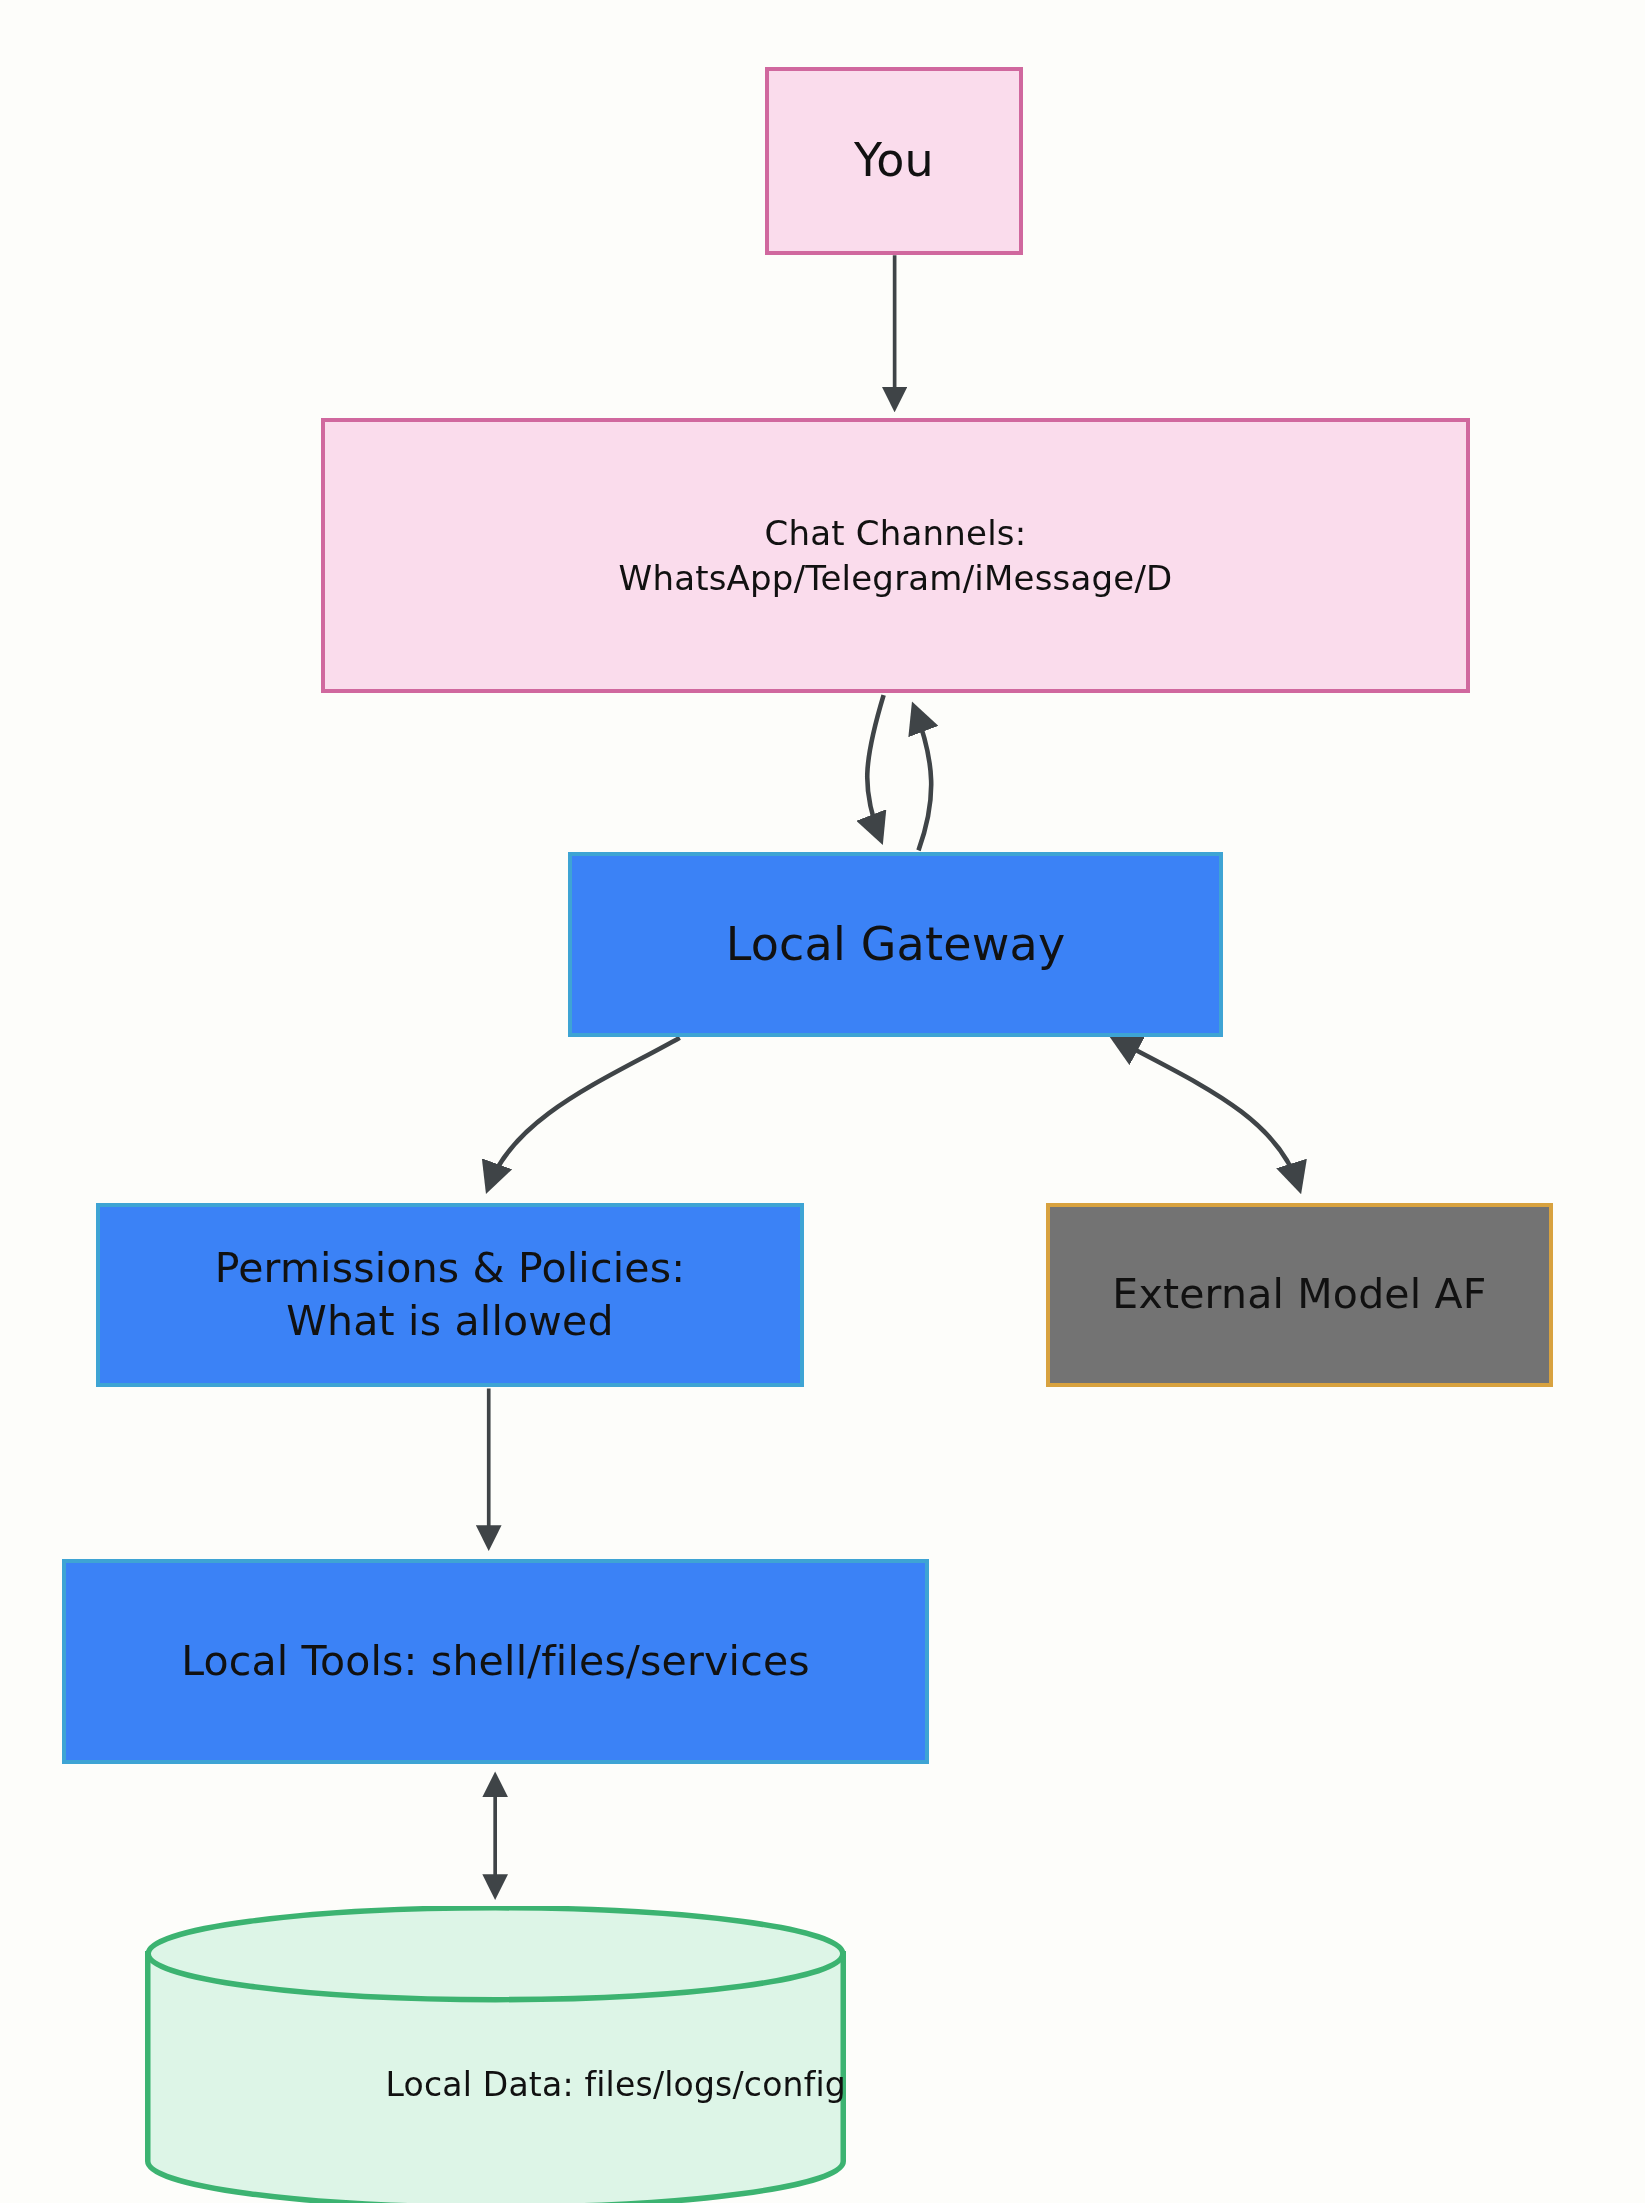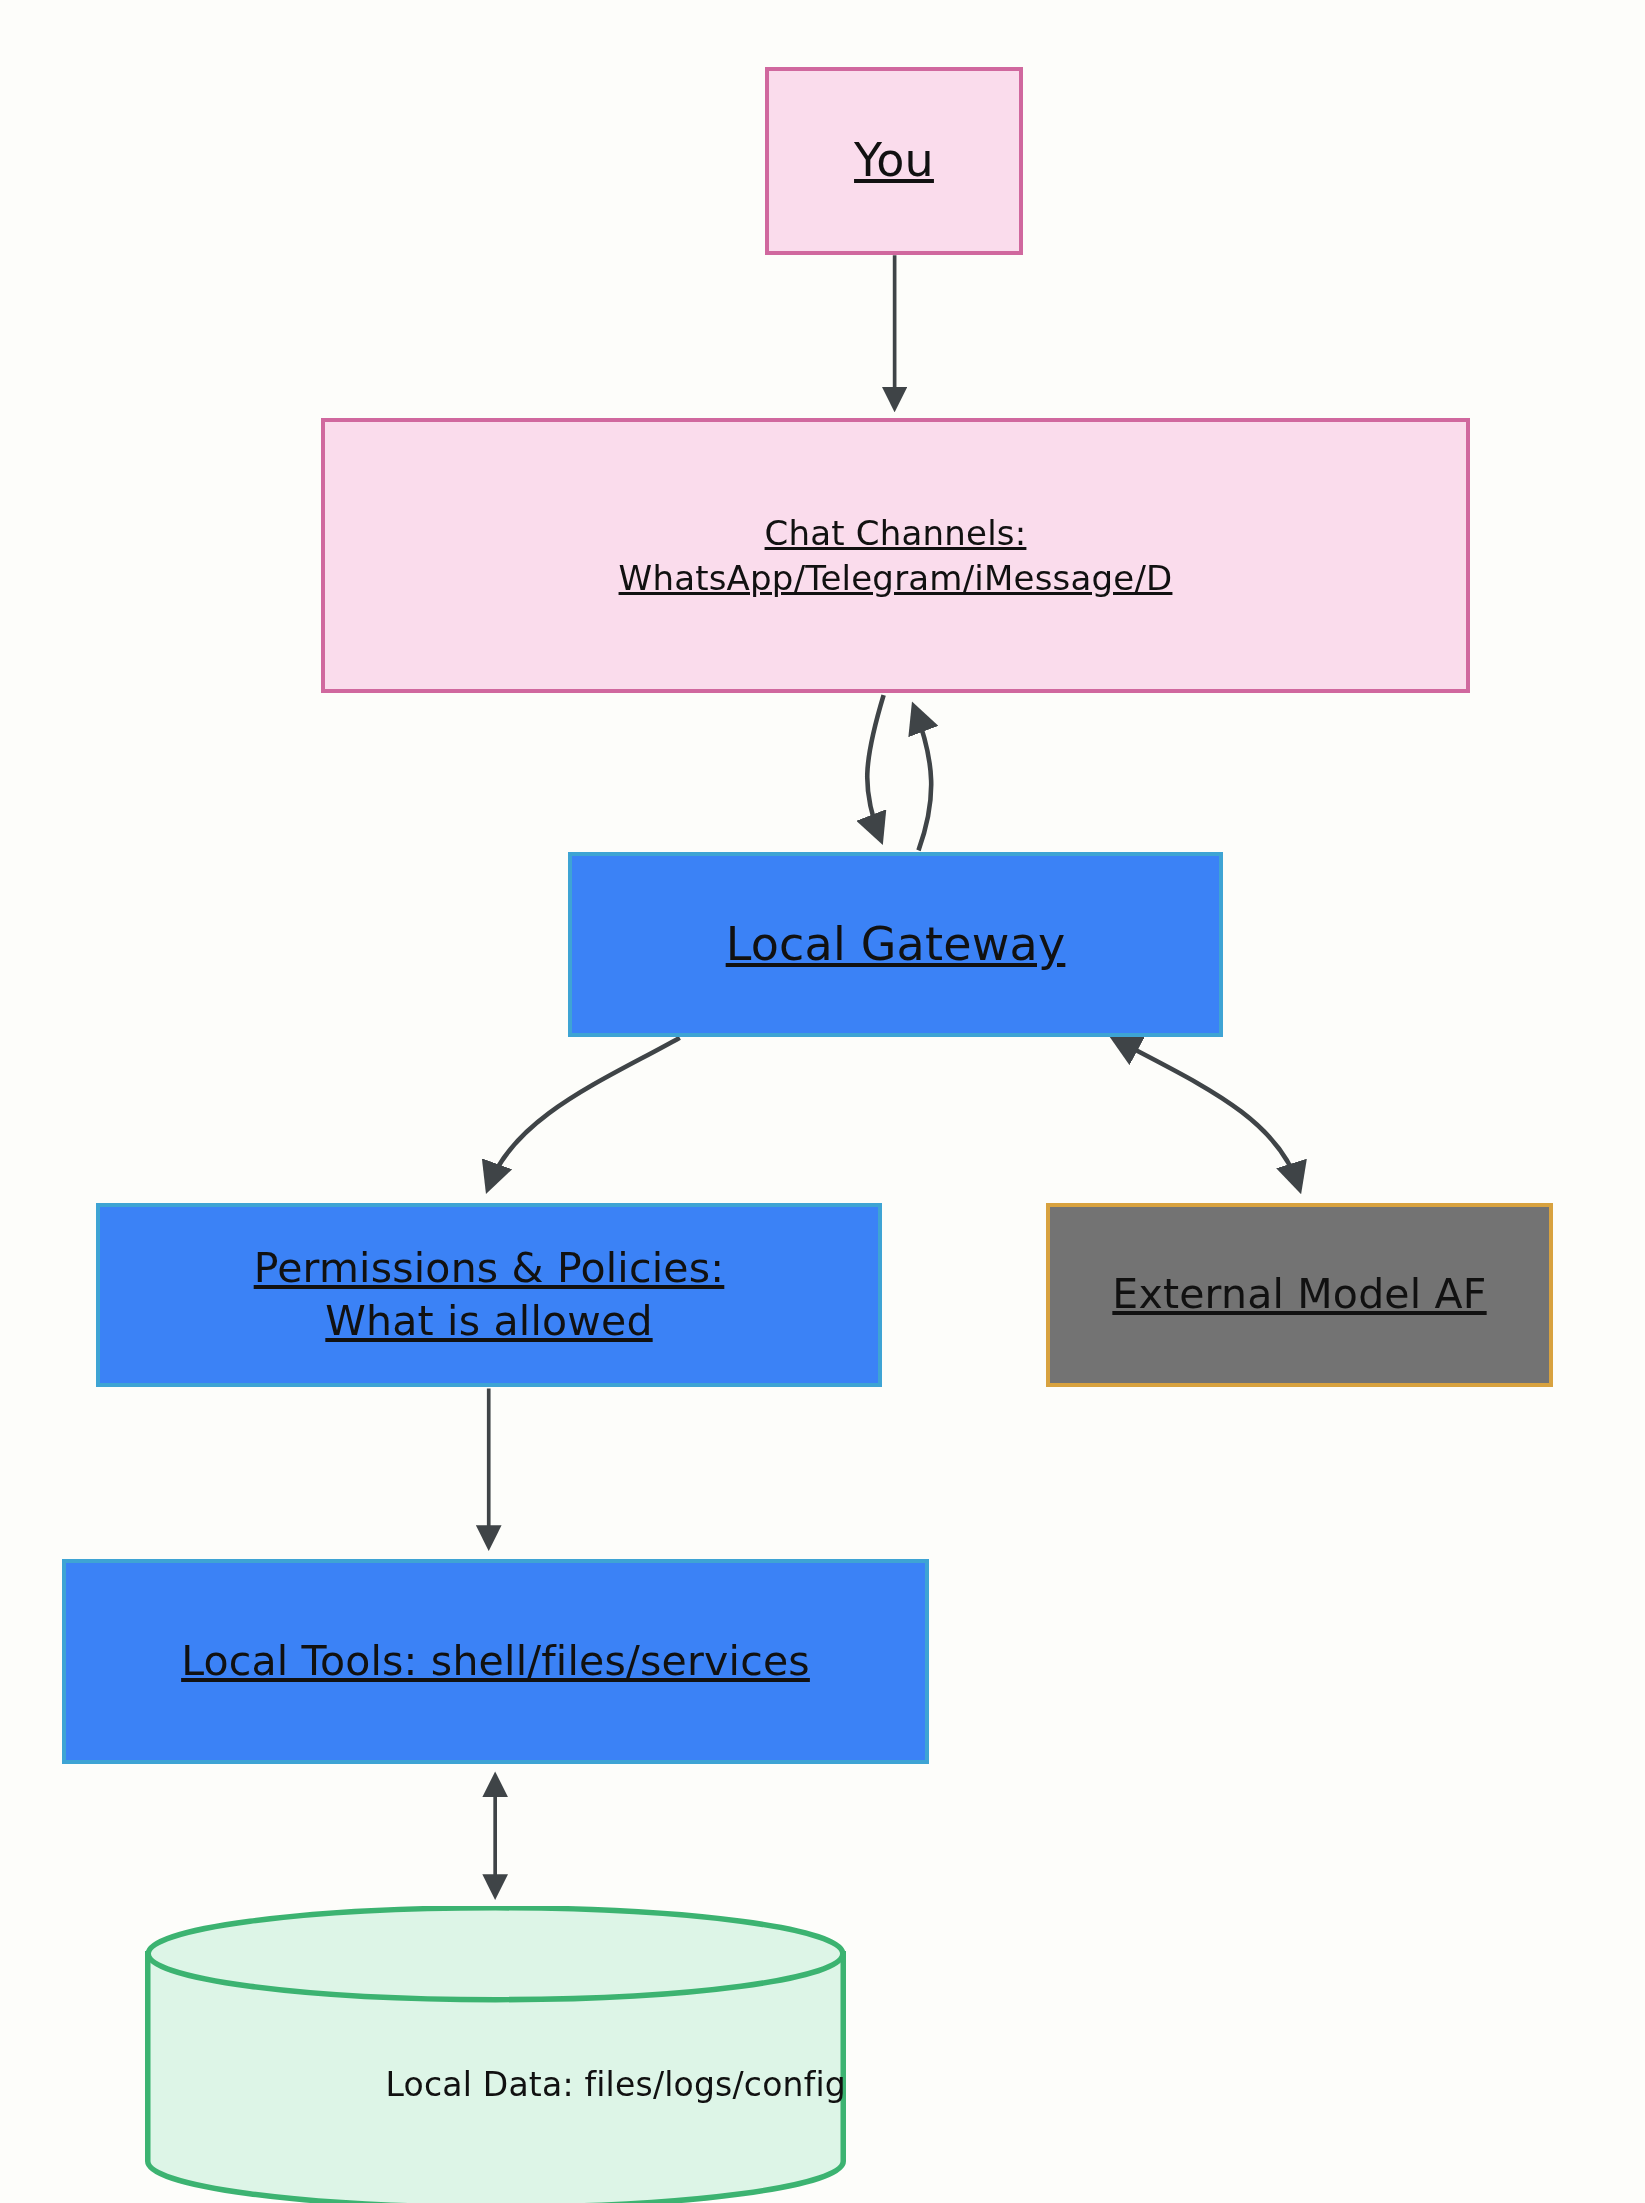--- a/index.html
+++ b/index.html
@@ -30,21 +30,20 @@
     justify-content: center;
     text-align: center;
     color: #111111;
     line-height: 1.30;
     white-space: pre-line;
     letter-spacing: 0.2px;
   }
   .node-rect {
     border-style: solid;
     border-width: 4.6px;
-    text-decoration: underline;
   }
   .pink {
     background: #fadcec;
     border-color: #d0689e;
   }
   .blue {
     background: #3b82f6;
     border-color: #3ea4d4;
   }
   .yellow {
@@ -68,21 +67,21 @@
     width: 1149px; height: 275px;
     font-size: 34px;
   }
   #node-gateway {
     left: 568px; top: 852px;
     width: 655px; height: 185px;
     font-size: 46px;
   }
   #node-permissions {
     left: 96px; top: 1203px;
-    width: 786px; height: 184px;
+    width: 708px; height: 184px;
     font-size: 41px;
   }
   #node-external {
     left: 1046px; top: 1203px;
     width: 507px; height: 184px;
     font-size: 41px;
   }
   #node-tools {
     left: 62px; top: 1559px;
     width: 867px; height: 205px;

